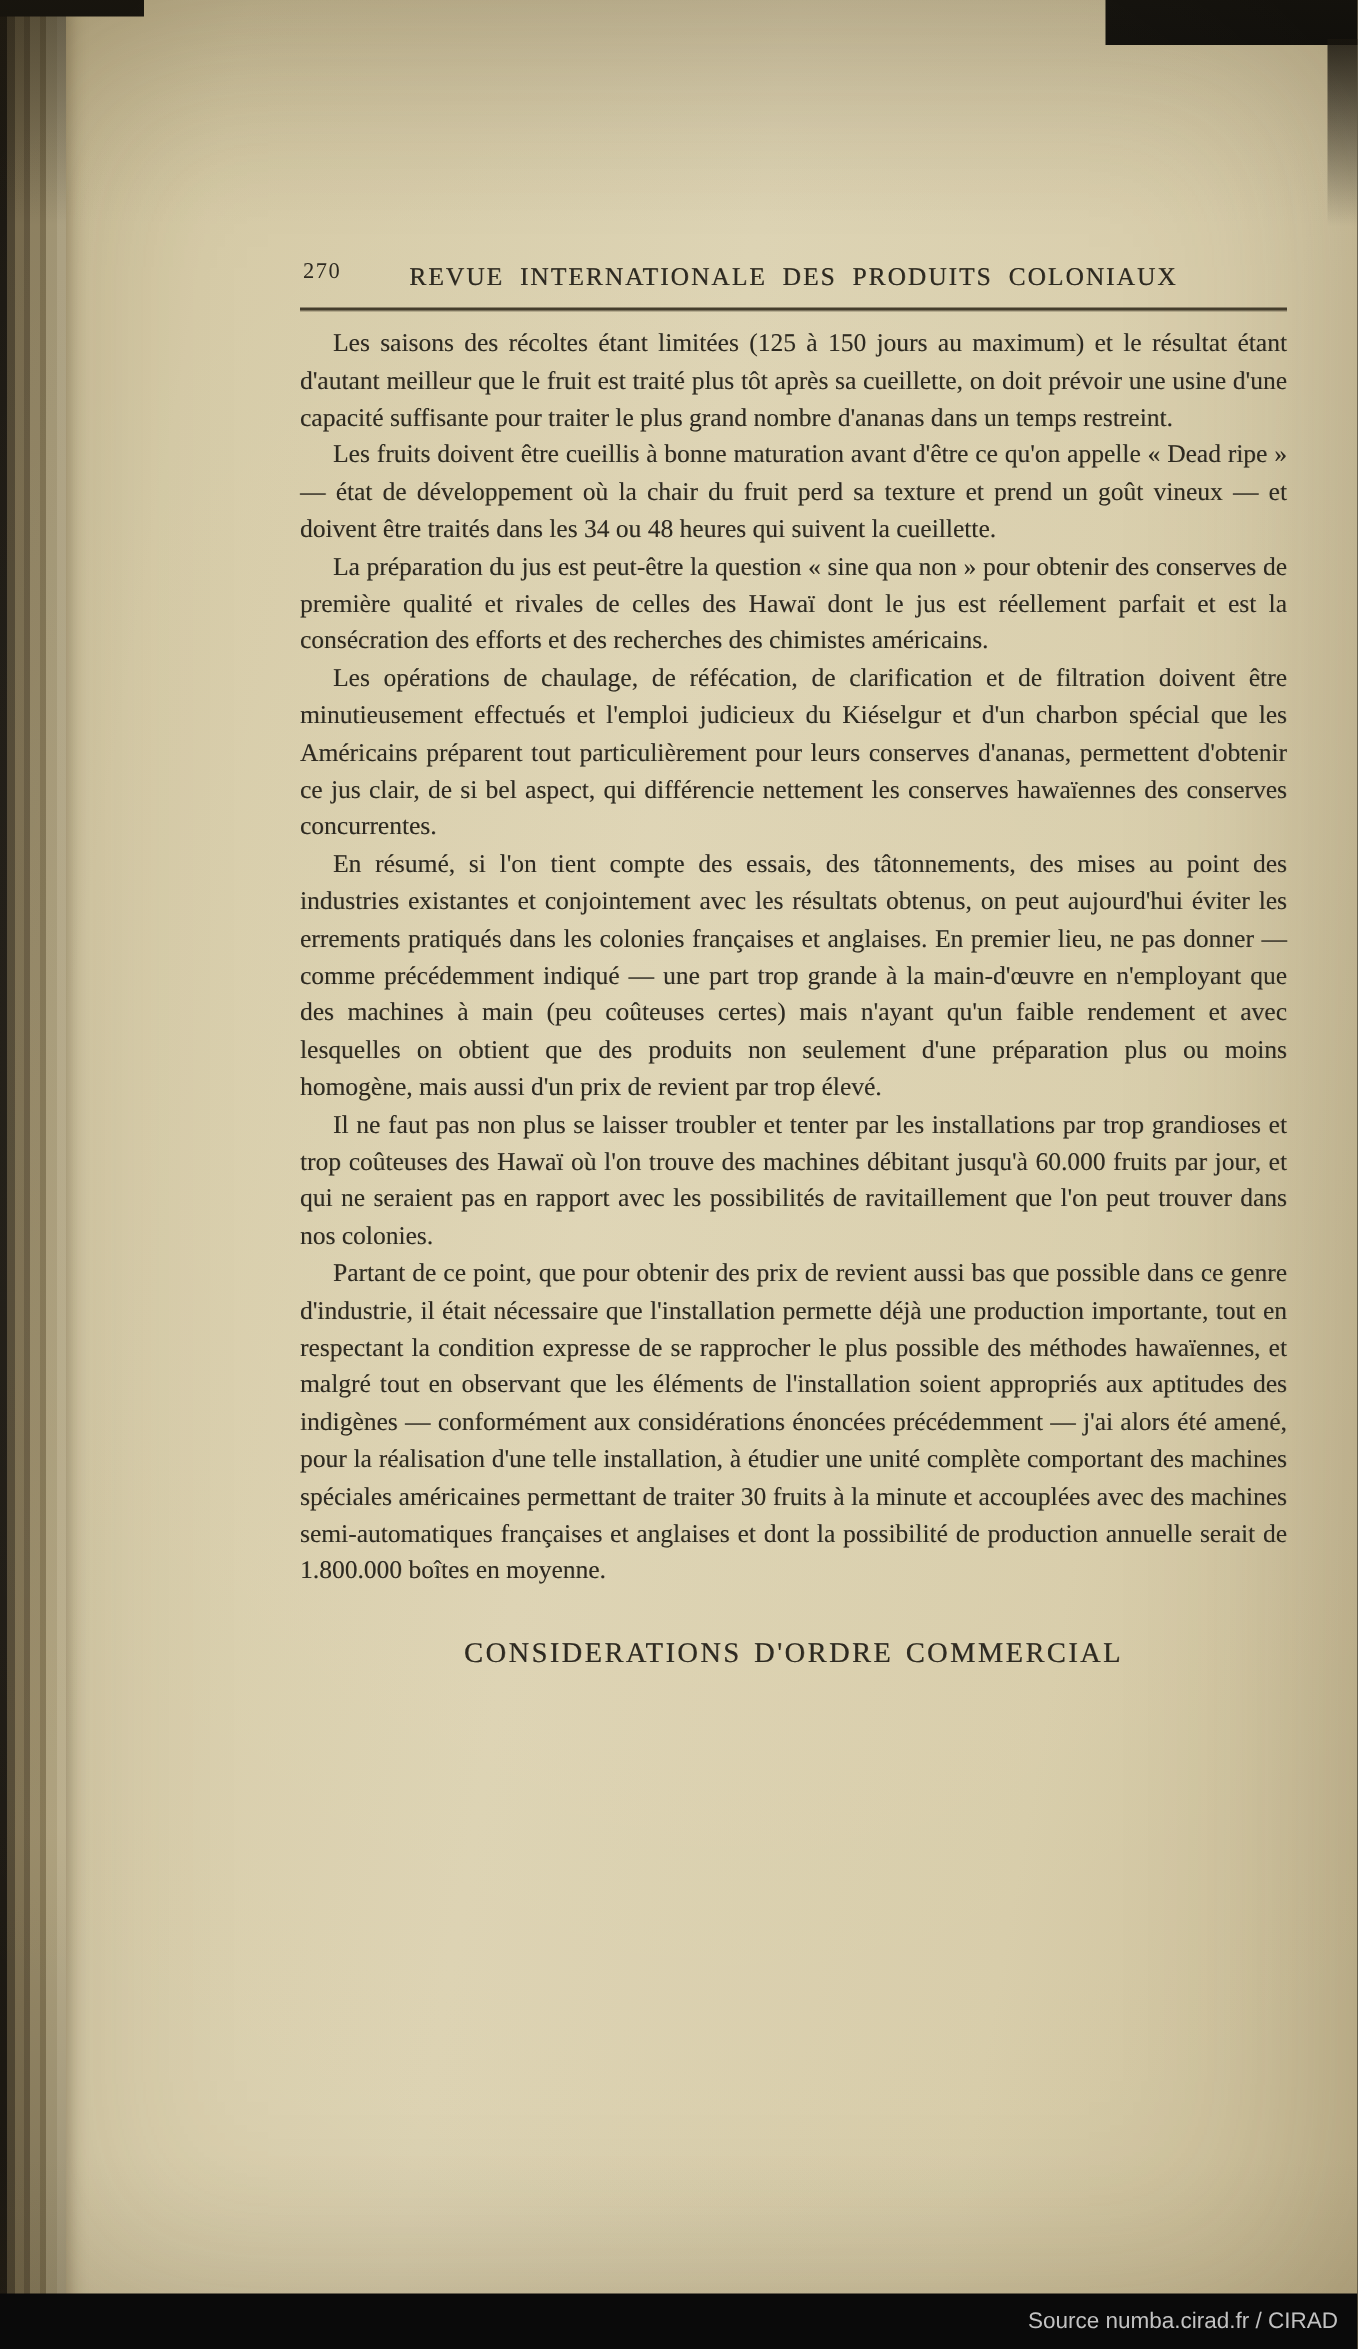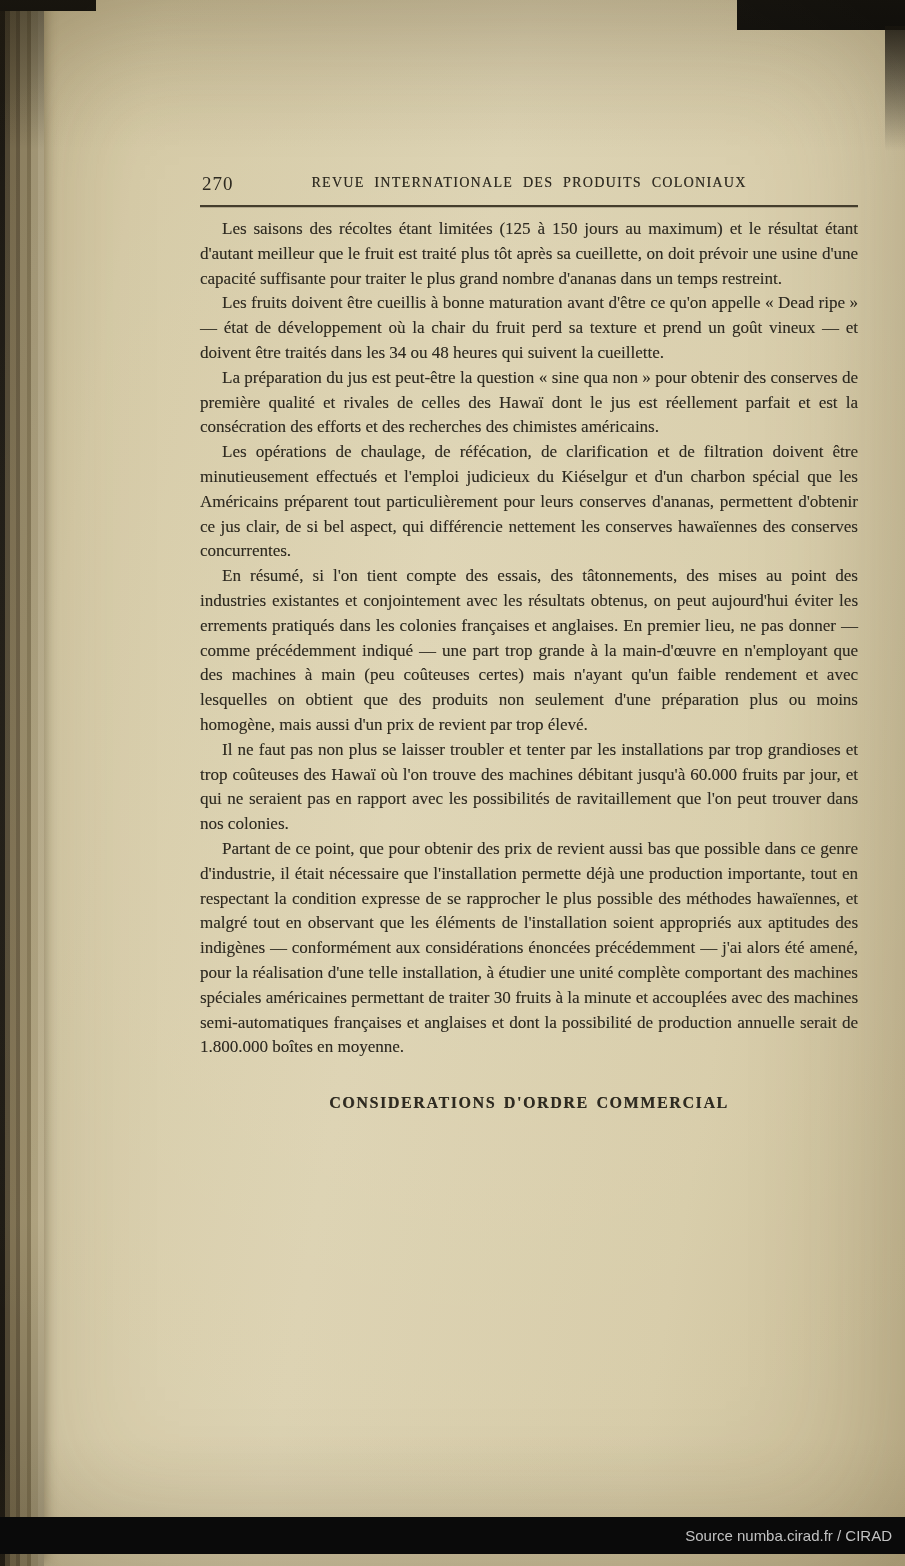--- a/index.html
+++ b/index.html
@@ -63,51 +63,51 @@
     pointer-events:none;
   }
 
   .page-column {
     position:absolute; left:200px; top:172px; width:658px;
     color:#2e2a21;
   }
   .header-row { position:relative; height:24px; }
   .page-number {
     position:absolute; left:2px; top:1px;
-    font-size:19px; letter-spacing:1px;
+    font-size:15px; letter-spacing:1px;
   }
   .journal-title {
     position:absolute; left:0; right:0; top:3px;
     text-align:center;
-    font-size:14px; letter-spacing:1.3px; word-spacing:5px;
+    font-size:17px; letter-spacing:1.3px; word-spacing:5px;
     text-shadow:.3px .3px 0 rgba(46,42,33,.55);
   }
   .header-rule {
     height:2px; background:#443d2c; margin-top:9px;
     box-shadow:0 1px 0 rgba(68,61,44,.25);
   }
 
   .body-text {
     margin-top:10px;
     font-size:17px; line-height:24.8px;
     text-align:justify;
     text-shadow:.25px .25px 0 rgba(46,42,33,.35);
   }
   .body-text p { text-indent:22px; }
 
   .section-heading {
     text-align:center;
-    font-size:16px; font-weight:700;
+    font-size:19px; font-weight:400;
     letter-spacing:1.6px; word-spacing:2px;
     margin:31px 0 27px;
     text-shadow:.3px .3px 0 rgba(46,42,33,.55);
   }
 
   .source-bar {
-    position:absolute; left:0; bottom:12px; width:100%; height:37px;
+    position:absolute; left:0; bottom:0; width:100%; height:37px;
     background:#0a0a0a;
     display:flex; align-items:center; justify-content:flex-end;
     padding-right:13px;
     font-family:"Liberation Sans","DejaVu Sans",sans-serif;
     font-size:15px; color:#c2c2c2;
   }
 </style>
 </head>
 <body>
 

